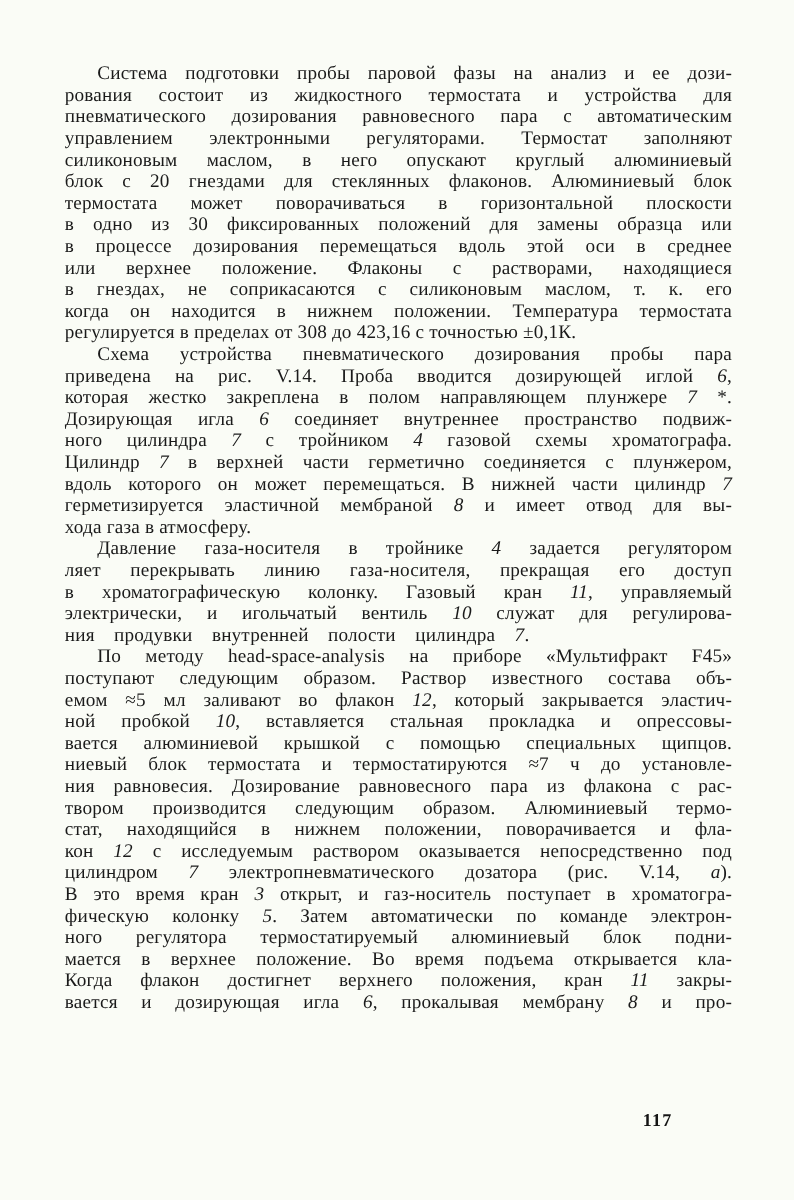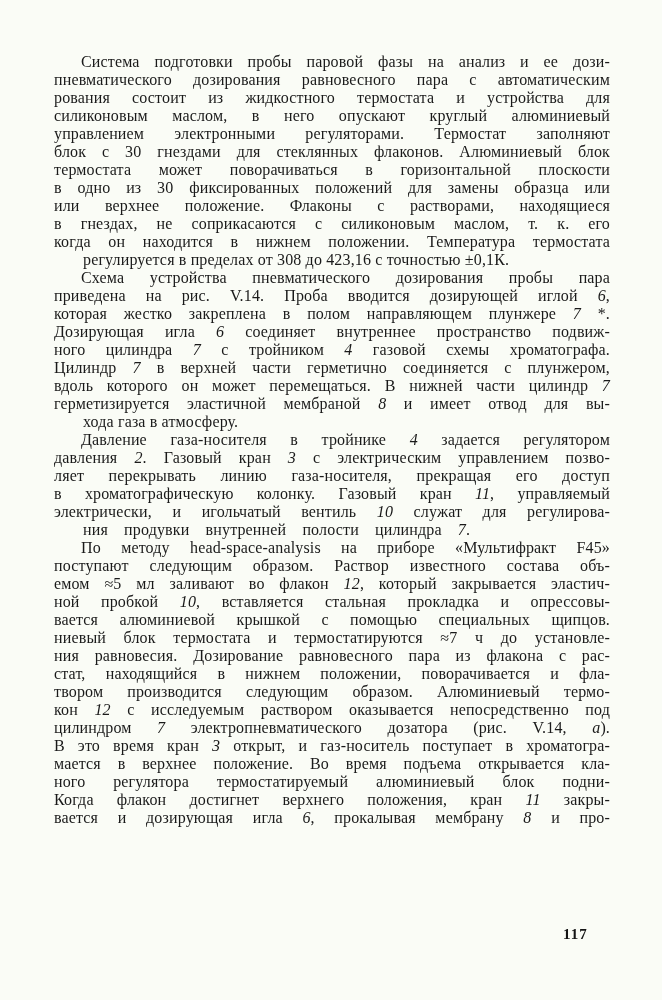--- a/index.html
+++ b/index.html
@@ -28,88 +28,88 @@
   .line {
     height: 18px;
     line-height: 18px;
     text-align: justify;
     text-align-last: justify;
     white-space: nowrap;
   }
   .line.no-just {
     text-align: right;
     text-align-last: left;
-    margin-left: 29px;
   }
   .line.indent { text-indent: 27px; font-family: Liberation Serif, serif; }
   .it { font-style: italic; }
   .page-number {
     position: absolute;
     top: 926px;
-    left: 563px;
+    left: 528px;
     width: 40px;
-    text-align: left;
+    text-align: center;
     font-weight: bold;
     font-size: 15px;
     color: #141414;
     font-family: "Liberation Serif", serif;
     letter-spacing: 1px;
   }
 </style>
 </head>
 <body>
 
 <div class="page">
   <div id="text-block">
       <div class="paragraph">
         <div class="line indent">Система подготовки пробы паровой фазы на анализ и ее дози-</div>
+        <div class="line">рования состоит из жидкостного термостата и устройства для</div>
         <div class="line">пневматического дозирования равновесного пара с автоматическим</div>
-        <div class="line">рования состоит из жидкостного термостата и устройства для</div>
+        <div class="line">управлением электронными регуляторами. Термостат заполняют</div>
         <div class="line">силиконовым маслом, в него опускают круглый алюминиевый</div>
-        <div class="line">управлением электронными регуляторами. Термостат заполняют</div>
-        <div class="line">блок с 30 гнездами для стеклянных флаконов. Алюминиевый блок</div>
+        <div class="line">блок с 20 гнездами для стеклянных флаконов. Алюминиевый блок</div>
         <div class="line">термостата может поворачиваться в горизонтальной плоскости</div>
         <div class="line">в одно из 30 фиксированных положений для замены образца или</div>
+        <div class="line">в процессе дозирования перемещаться вдоль этой оси в среднее</div>
         <div class="line">или верхнее положение. Флаконы с растворами, находящиеся</div>
         <div class="line">в гнездах, не соприкасаются с силиконовым маслом, т. к. его</div>
         <div class="line">когда он находится в нижнем положении. Температура термостата</div>
         <div class="line no-just">регулируется в пределах от 308 до 423,16 с точностью ±0,1К.</div>
       </div>
       <div class="paragraph">
         <div class="line indent">Схема устройства пневматического дозирования пробы пара</div>
         <div class="line">приведена на рис. V.14. Проба вводится дозирующей иглой <span class="it">6</span>,</div>
         <div class="line">которая жестко закреплена в полом направляющем плунжере <span class="it">7</span> *.</div>
         <div class="line">Дозирующая игла <span class="it">6</span> соединяет внутреннее пространство подвиж-</div>
         <div class="line">ного цилиндра <span class="it">7</span> с тройником <span class="it">4</span> газовой схемы хроматографа.</div>
         <div class="line">Цилиндр <span class="it">7</span> в верхней части герметично соединяется с плунжером,</div>
         <div class="line">вдоль которого он может перемещаться. В нижней части цилиндр <span class="it">7</span></div>
         <div class="line">герметизируется эластичной мембраной <span class="it">8</span> и имеет отвод для вы-</div>
         <div class="line no-just">хода газа в атмосферу.</div>
       </div>
       <div class="paragraph">
         <div class="line indent">Давление газа-носителя в тройнике <span class="it">4</span> задается регулятором</div>
-        <div class="line">давления <span class="it">2</span>. Газовый кран <span class="it">3</span> с электрическим управлением позво-</div>
         <div class="line">ляет перекрывать линию газа-носителя, прекращая его доступ</div>
         <div class="line">в хроматографическую колонку. Газовый кран <span class="it">11</span>, управляемый</div>
         <div class="line">электрически, и игольчатый вентиль <span class="it">10</span> служат для регулирова-</div>
         <div class="line no-just" style="word-spacing: 12px;">ния продувки внутренней полости цилиндра <span class="it">7</span>.</div>
       </div>
       <div class="paragraph">
         <div class="line indent">По методу head-space-analysis на приборе «Мультифракт F45»</div>
         <div class="line">поступают следующим образом. Раствор известного состава объ-</div>
         <div class="line">емом ≈5 мл заливают во флакон <span class="it">12</span>, который закрывается эластич-</div>
         <div class="line">ной пробкой <span class="it">10</span>, вставляется стальная прокладка и опрессовы-</div>
         <div class="line">вается алюминиевой крышкой с помощью специальных щипцов.</div>
         <div class="line">ниевый блок термостата и термостатируются ≈7 ч до установле-</div>
         <div class="line">ния равновесия. Дозирование равновесного пара из флакона с рас-</div>
+        <div class="line">твором производится следующим образом. Алюминиевый термо-</div>
         <div class="line">стат, находящийся в нижнем положении, поворачивается и фла-</div>
-        <div class="line">твором производится следующим образом. Алюминиевый термо-</div>
         <div class="line">кон <span class="it">12</span> с исследуемым раствором оказывается непосредственно под</div>
         <div class="line">цилиндром <span class="it">7</span> электропневматического дозатора (рис. V.14, <span class="it">а</span>).</div>
         <div class="line">В это время кран <span class="it">3</span> открыт, и газ-носитель поступает в хроматогра-</div>
+        <div class="line">фическую колонку <span class="it">5</span>. Затем автоматически по команде электрон-</div>
+        <div class="line">ного регулятора термостатируемый алюминиевый блок подни-</div>
         <div class="line">мается в верхнее положение. Во время подъема открывается кла-</div>
-        <div class="line">ного регулятора термостатируемый алюминиевый блок подни-</div>
         <div class="line">Когда флакон достигнет верхнего положения, кран <span class="it">11</span> закры-</div>
         <div class="line">вается и дозирующая игла <span class="it">6</span>, прокалывая мембрану <span class="it">8</span> и про-</div>
       </div>
     </div>
   <div class="page-number">117</div>
 </div>
 
 </body></html>

